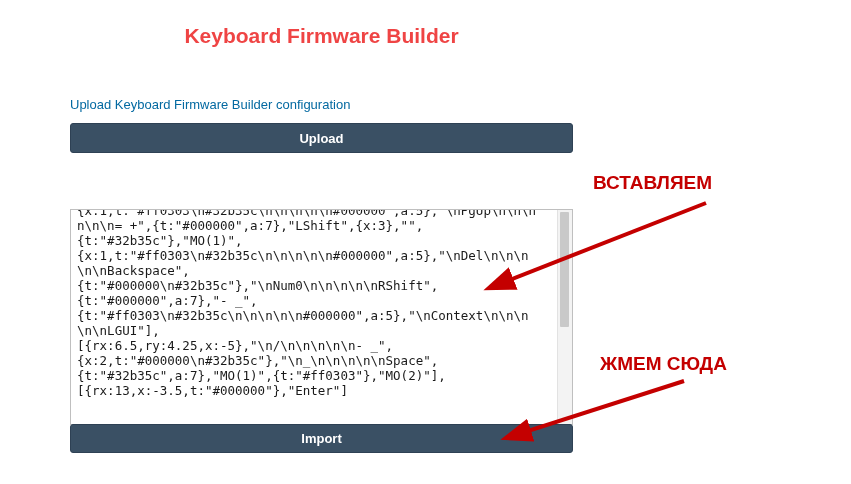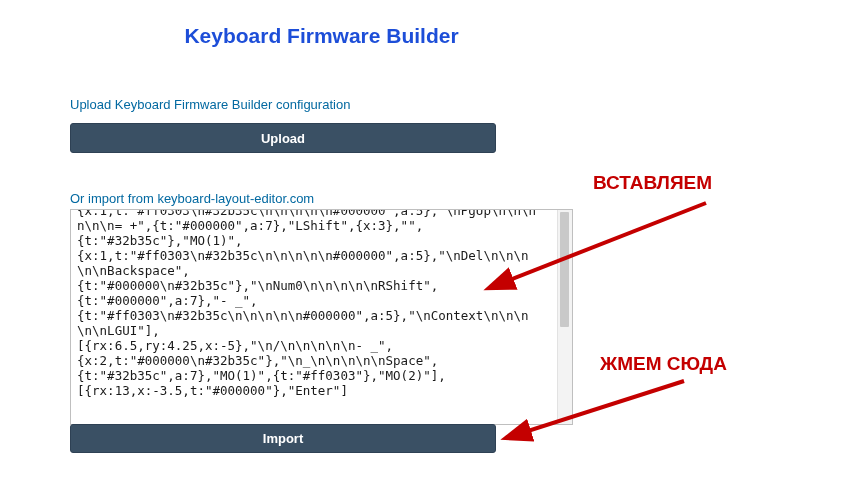--- a/index.html
+++ b/index.html
@@ -11,34 +11,34 @@
     font-family: "Liberation Sans", sans-serif;
     overflow: hidden;
   }
   .title {
     position: absolute;
     left: 70px; top: 24px; width: 503px;
     margin: 0;
     text-align: center;
     font-size: 21px;
     font-weight: 700;
-    color: #1d4ed8;
+    color: #ef4444;
   }
   .label {
     position: absolute;
     left: 70px;
     font-size: 13px;
     color: #0369a1;
   }
   .upload-label { top: 97px; }
   .import-label { top: 191px; }
   .btn {
     position: absolute;
     left: 70px;
-    width: 426px;
+    width: 503px;
     height: 30px;
     display: flex;
     align-items: center;
     justify-content: center;
     background: #3a5064;
     border: 1px solid #2e4154;
     border-radius: 3px;
     color: #ffffff;
     font-family: "Liberation Sans", sans-serif;
     font-size: 13px;
@@ -102,21 +102,20 @@
 <body>
 
 <div class="app">
 
   <h1 class="title">Keyboard Firmware Builder</h1>
 
   <div class="label upload-label">Upload Keyboard Firmware Builder configuration</div>
 
   <button class="btn upload-btn">Upload</button>
 
-  <div class="label import-label">Or import from keyboard-layout-editor.com</div>
 
   <div class="textarea" role="textbox">
     <pre class="code">{x:1,t:"#ff0303\n#32b35c\n\n\n\n\n#000000",a:5},"\nPgUp\n\n\n
 n\n\n= +",{t:"#000000",a:7},"LShift",{x:3},"",
 {t:"#32b35c"},"MO(1)",
 {x:1,t:"#ff0303\n#32b35c\n\n\n\n\n#000000",a:5},"\nDel\n\n\n
 \n\nBackspace",
 {t:"#000000\n#32b35c"},"\nNum0\n\n\n\n\nRShift",
 {t:"#000000",a:7},"- _",
 {t:"#ff0303\n#32b35c\n\n\n\n\n#000000",a:5},"\nContext\n\n\n

